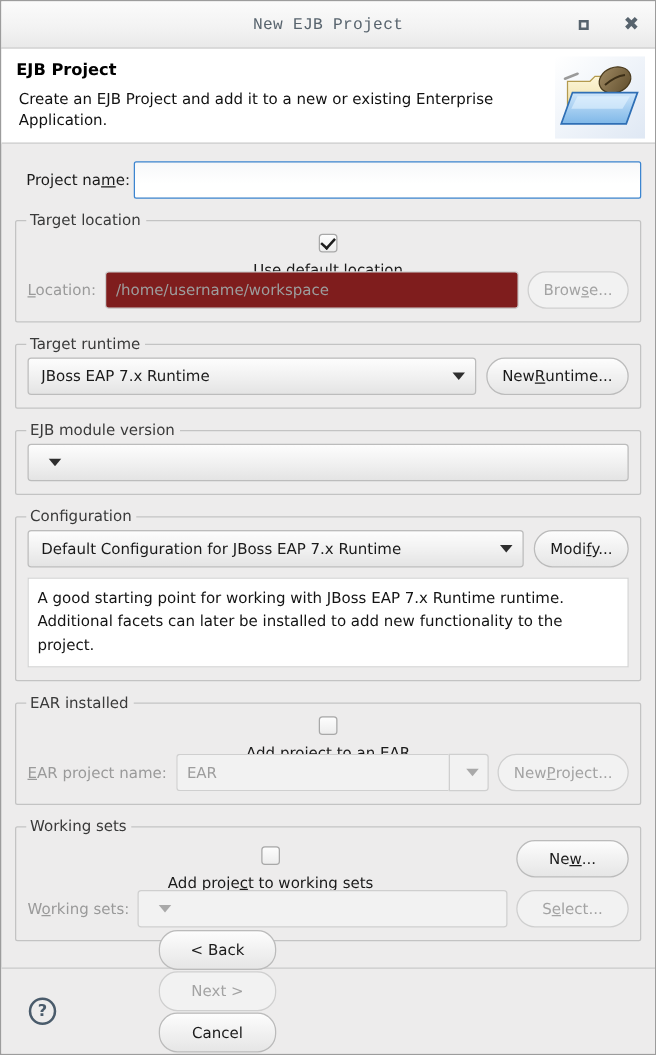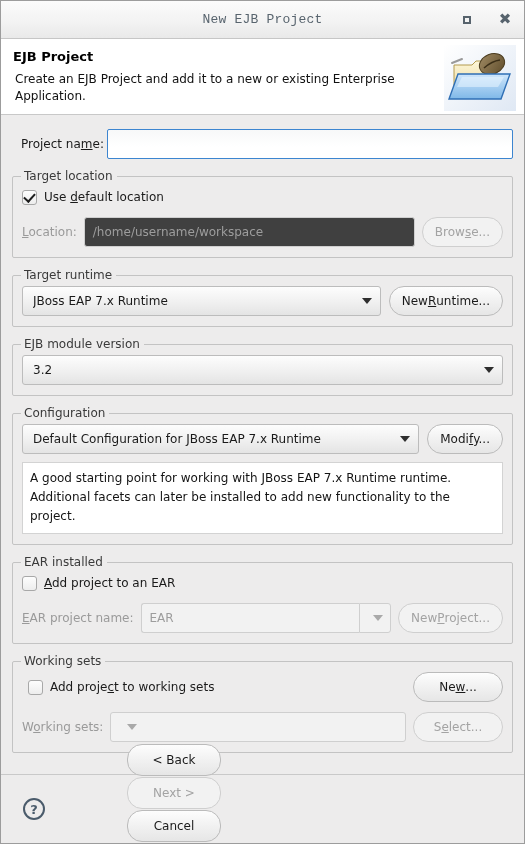--- a/index.html
+++ b/index.html
@@ -157,20 +157,21 @@
     color: #3a3a3a;
     white-space: nowrap;
   }
 
   
   .checkrow {
     display: flex;
     align-items: center;
     height: 20px;
     gap: 7px;
+    flex-direction: column;
   }
   .checkbox {
     width: 15px;
     height: 15px;
     box-sizing: border-box;
     border: 1px solid #a8a8a8;
     border-radius: 3px;
     background: linear-gradient(to bottom, #fdfdfd 0%, #ededed 100%);
     position: relative;
     flex: 0 0 15px;
@@ -200,21 +201,21 @@
     font-size: 12px;
     color: #9a9a9a;
     white-space: nowrap;
   }
   .flat-input {
     flex: 1 1 auto;
     height: 30px;
     box-sizing: border-box;
     border: 1px solid #cfcfcf;
     border-radius: 3px;
-    background: #404040;
+    background: #7f1d1d;
     padding: 0 8px;
     display: flex;
     align-items: center;
     font-size: 12px;
     color: #9d9d9d;
   }
 
   
   .btn {
     height: 30px;
@@ -440,21 +441,20 @@
           <span class="arrow-down"></span>
         </span>
         <span class="btn">New <u>R</u>untime...</span>
       </div>
     </div>
 
     <div class="group">
       <span class="legend">EJB module version</span>
       <div class="comborow">
         <span class="combo">
-          <span class="ctext">3.2</span>
           <span class="arrow-down"></span>
         </span>
       </div>
     </div>
 
     <div class="group">
       <span class="legend">Configuration</span>
       <div class="comborow">
         <span class="combo">
           <span class="ctext">Default Configuration for JBoss EAP 7.x Runtime</span>

